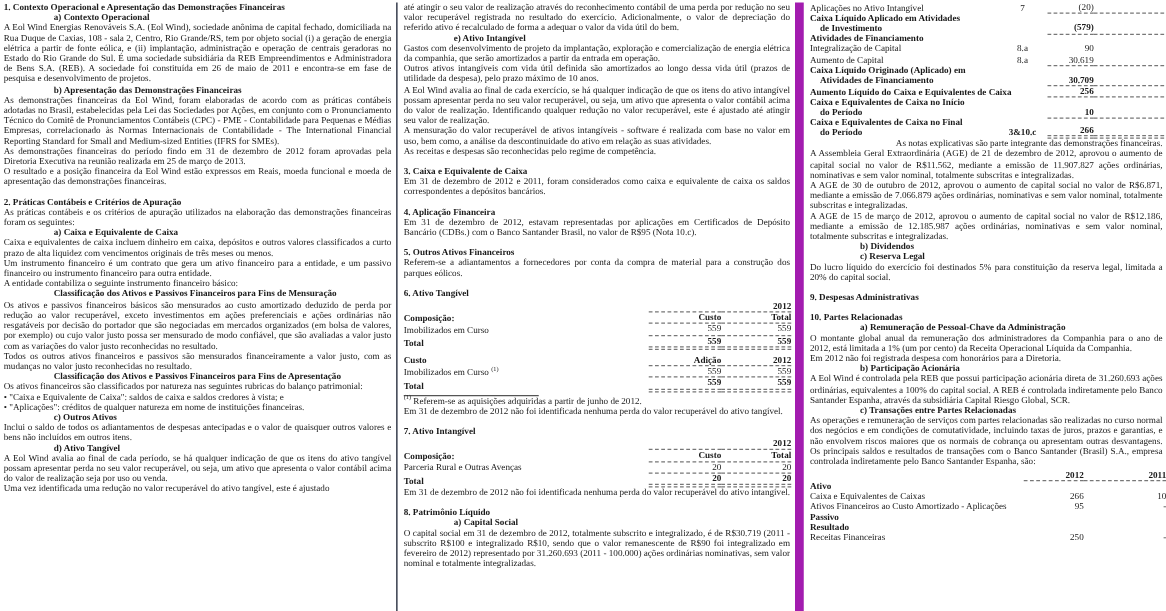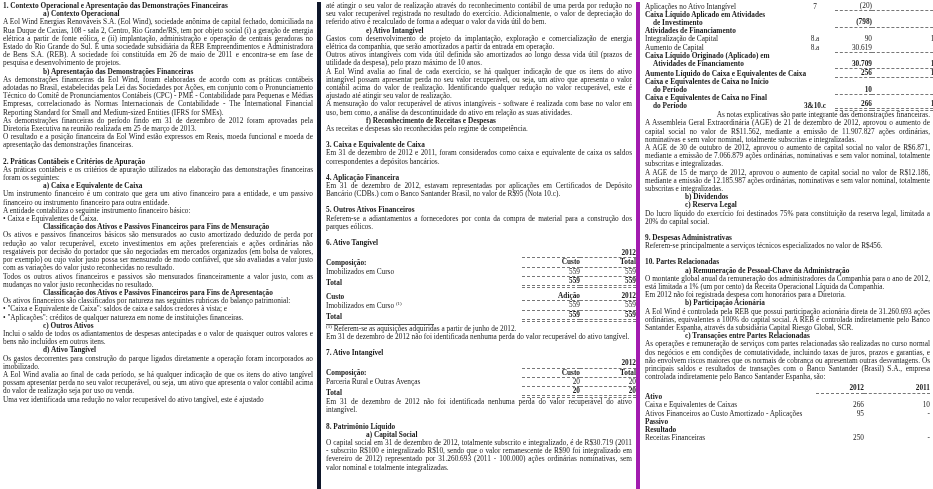--- a/index.html
+++ b/index.html
@@ -3,22 +3,22 @@
 <meta charset="utf-8">
 <style>
   html,body{margin:0;padding:0;background:#fff;width:933px;height:489px;overflow:hidden;}
   .page{
     box-sizing:border-box;width:933px;height:489px;display:flex;
     font-family:Liberation Serif, serif;font-size:7.3px;line-height:8.2px;
     color:#1a1a1a;padding-top:2px;
   }
   .col{box-sizing:border-box;}
   .col-left{width:317px;padding:0 4px 0 3px;}
-  .col-mid{width:319px;border-left:4px solid #0f172a;padding:0 4px 0 5px;}
-  .col-right{width:297px;border-left:4px solid #a21caf;padding:0 3px 0 5px;}
+  .col-mid{width:319px;border-left:1px solid #0f172a;padding:0 4px 0 5px;}
+  .col-right{width:297px;border-left:7px solid #a21caf;padding:0 3px 0 5px;}
   .h{font-weight:bold;margin-top:8px;}
   .h.first{margin-top:0;}
   .sh{font-weight:bold;padding-left:40px;}
   .p{text-align:justify;}
   .ctr{text-align:right;}
   table{border-collapse:collapse;width:100%;table-layout:fixed;}
   td{padding:0;vertical-align:bottom;}
   .num{text-align:right;}
   .b{font-weight:bold;}
   .rul{border-bottom:1px dashed #777;margin-top:32px;}
@@ -54,46 +54,44 @@
     <div class="h first">1. Contexto Operacional e Apresentação das Demonstrações Financeiras</div>
     <div class="sh">a) Contexto Operacional</div>
     <div class="p">A Eol Wind Energias Renováveis S.A. (Eol Wind), sociedade anônima de capital fechado, domiciliada na Rua Duque de Caxias, 108 - sala 2, Centro, Rio Grande/RS, tem por objeto social (i) a geração de energia elétrica a partir de fonte eólica, e (ii) implantação, administração e operação de centrais geradoras no Estado do Rio Grande do Sul. É uma sociedade subsidiária da REB Empreendimentos e Administradora de Bens S.A. (REB). A sociedade foi constituída em 26 de maio de 2011 e encontra-se em fase de pesquisa e desenvolvimento de projetos.</div>
     <div class="sh">b) Apresentação das Demonstrações Financeiras</div>
     <div class="p">As demonstrações financeiras da Eol Wind, foram elaboradas de acordo com as práticas contábeis adotadas no Brasil, estabelecidas pela Lei das Sociedades por Ações, em conjunto com o Pronunciamento Técnico do Comitê de Pronunciamentos Contábeis (CPC) - PME - Contabilidade para Pequenas e Médias Empresas, correlacionado às Normas Internacionais de Contabilidade - The International Financial Reporting Standard for Small and Medium-sized Entities (IFRS for SMEs).</div>
     <div class="p">As demonstrações financeiras do período findo em 31 de dezembro de 2012 foram aprovadas pela Diretoria Executiva na reunião realizada em 25 de março de 2013.</div>
     <div class="p">O resultado e a posição financeira da Eol Wind estão expressos em Reais, moeda funcional e moeda de apresentação das demonstrações financeiras.</div>
     <div class="h">2. Práticas Contábeis e Critérios de Apuração</div>
     <div class="p">As práticas contábeis e os critérios de apuração utilizados na elaboração das demonstrações financeiras foram os seguintes:</div>
     <div class="sh">a) Caixa e Equivalente de Caixa</div>
+    <div class="p">Caixa e equivalentes de caixa incluem dinheiro em caixa, depósitos e outros valores classificados a curto prazo de alta liquidez com vencimentos originais de três meses ou menos.</div>
     <div class="p">Um instrumento financeiro é um contrato que gera um ativo financeiro para a entidade, e um passivo financeiro ou instrumento financeiro para outra entidade.</div>
     <div class="p">A entidade contabiliza o seguinte instrumento financeiro básico:</div>
-    <div class="p">• Caixa e Equivalentes de Caixa.</div>
     <div class="sh">Classificação dos Ativos e Passivos Financeiros para Fins de Mensuração</div>
     <div class="p">Os ativos e passivos financeiros básicos são mensurados ao custo amortizado deduzido de perda por redução ao valor recuperável, exceto investimentos em ações preferenciais e ações ordinárias não resgatáveis por decisão do portador que são negociadas em mercados organizados (em bolsa de valores, por exemplo) ou cujo valor justo possa ser mensurado de modo confiável, que são avaliadas a valor justo com as variações do valor justo reconhecidas no resultado.</div>
     <div class="p">Todos os outros ativos financeiros e passivos são mensurados financeiramente a valor justo, com as mudanças no valor justo reconhecidas no resultado.</div>
     <div class="sh">Classificação dos Ativos e Passivos Financeiros para Fins de Apresentação</div>
     <div class="p">Os ativos financeiros são classificados por natureza nas seguintes rubricas do balanço patrimonial:</div>
     <div class="p">• "Caixa e Equivalente de Caixa": saldos de caixa e saldos credores à vista; e</div>
     <div class="p">• "Aplicações": créditos de qualquer natureza em nome de instituições financeiras.</div>
     <div class="sh">c) Outros Ativos</div>
     <div class="p">Inclui o saldo de todos os adiantamentos de despesas antecipadas e o valor de quaisquer outros valores e bens não incluídos em outros itens.</div>
     <div class="sh">d) Ativo Tangível</div>
-    <div class="p">Os gastos decorrentes para construção do parque ligados diretamente a operação foram incorporados ao imobilizado.</div>
     <div class="p">A Eol Wind avalia ao final de cada período, se há qualquer indicação de que os itens do ativo tangível possam apresentar perda no seu valor recuperável, ou seja, um ativo que apresenta o valor contábil acima do valor de realização seja por uso ou venda.</div>
     <div class="p">Uma vez identificada uma redução no valor recuperável do ativo tangível, este é ajustado</div>
   </div>
 
   <div class="col col-mid">
     <div class="p">até atingir o seu valor de realização através do reconhecimento contábil de uma perda por redução no seu valor recuperável registrada no resultado do exercício. Adicionalmente, o valor de depreciação do referido ativo é recalculado de forma a adequar o valor da vida útil do bem.</div>
     <div class="sh">e) Ativo Intangível</div>
     <div class="p">Gastos com desenvolvimento de projeto da implantação, exploração e comercialização de energia elétrica da companhia, que serão amortizados a partir da entrada em operação.</div>
     <div class="p">Outros ativos intangíveis com vida útil definida são amortizados ao longo dessa vida útil (prazos de utilidade da despesa), pelo prazo máximo de 10 anos.</div>
     <div class="p">A Eol Wind avalia ao final de cada exercício, se há qualquer indicação de que os itens do ativo intangível possam apresentar perda no seu valor recuperável, ou seja, um ativo que apresenta o valor contábil acima do valor de realização. Identificando qualquer redução no valor recuperável, este é ajustado até atingir seu valor de realização.</div>
     <div class="p">A mensuração do valor recuperável de ativos intangíveis - software é realizada com base no valor em uso, bem como, a análise da descontinuidade do ativo em relação as suas atividades.</div>
-    <div class="sh">f) Reconhecimento de Receitas e Despesas</div>
     <div class="p">As receitas e despesas são reconhecidas pelo regime de competência.</div>
     <div class="h">3. Caixa e Equivalente de Caixa</div>
     <div class="p">Em 31 de dezembro de 2012 e 2011, foram considerados como caixa e equivalente de caixa os saldos correspondentes a depósitos bancários.</div>
     <div class="h">4. Aplicação Financeira</div>
     <div class="p">Em 31 de dezembro de 2012, estavam representadas por aplicações em Certificados de Depósito Bancário (CDBs.) com o Banco Santander Brasil, no valor de R$95 (Nota 10.c).</div>
     <div class="h">5. Outros Ativos Financeiros</div>
     <div class="p">Referem-se a adiantamentos a fornecedores por conta da compra de material para a construção dos parques eólicos.</div>
     <div class="h">6. Ativo Tangível</div>
 
     <table class="ftable">
@@ -214,21 +212,21 @@
         <td class="note">7</td>
         <td class="num rul">(20)</td>
         <td class="num rul">-</td>
       </tr>
       <tr class="b">
         <td>
               <div>Caixa Líquido Aplicado em Atividades</div>
               <div class="ind">de Investimento</div>
             </td>
         <td class="note"></td>
-        <td class="num rul">(798)</td>
+        <td class="num rul">(579)</td>
         <td class="num rul">-</td>
       </tr>
       <tr class="b">
         <td>
               <div>Atividades de Financiamento</div>
             </td>
         <td class="note"></td>
         <td class="num"></td>
         <td class="num"></td>
       </tr>
@@ -289,23 +287,22 @@
       </tr>
     </tbody>
       </table>
     <div class="ctr">As notas explicativas são parte integrante das demonstrações financeiras.</div>
 
     <div class="p">A Assembleia Geral Extraordinária (AGE) de 21 de dezembro de 2012, aprovou o aumento de capital social no valor de R$11.562, mediante a emissão de 11.907.827 ações ordinárias, nominativas e sem valor nominal, totalmente subscritas e integralizadas.</div>
     <div class="p">A AGE de 30 de outubro de 2012, aprovou o aumento de capital social no valor de R$6.871, mediante a emissão de 7.066.879 ações ordinárias, nominativas e sem valor nominal, totalmente subscritas e integralizadas.</div>
     <div class="p">A AGE de 15 de março de 2012, aprovou o aumento de capital social no valor de R$12.186, mediante a emissão de 12.185.987 ações ordinárias, nominativas e sem valor nominal, totalmente subscritas e integralizadas.</div>
     <div class="sh">b) Dividendos</div>
     <div class="sh">c) Reserva Legal</div>
-    <div class="p">Do lucro líquido do exercício foi destinados 75% para constituição da reserva legal, limitada a 20% do capital social.</div>
+    <div class="p">Do lucro líquido do exercício foi destinados 5% para constituição da reserva legal, limitada a 20% do capital social.</div>
     <div class="h">9. Despesas Administrativas</div>
-    <div class="p">Referem-se principalmente a serviços técnicos especializados no valor de R$456.</div>
     <div class="h">10. Partes Relacionadas</div>
     <div class="sh">a) Remuneração de Pessoal-Chave da Administração</div>
     <div class="p">O montante global anual da remuneração dos administradores da Companhia para o ano de 2012, está limitada a 1% (um por cento) da Receita Operacional Líquida da Companhia.</div>
     <div class="p">Em 2012 não foi registrada despesa com honorários para a Diretoria.</div>
     <div class="sh">b) Participação Acionária</div>
     <div class="p">A Eol Wind é controlada pela REB que possui participação acionária direta de 31.260.693 ações ordinárias, equivalentes a 100% do capital social. A REB é controlada indiretamente pelo Banco Santander Espanha, através da subsidiária Capital Riesgo Global, SCR.</div>
     <div class="sh">c) Transações entre Partes Relacionadas</div>
     <div class="p">As operações e remuneração de serviços com partes relacionadas são realizadas no curso normal dos negócios e em condições de comutatividade, incluindo taxas de juros, prazos e garantias, e não envolvem riscos maiores que os normais de cobrança ou apresentam outras desvantagens. Os principais saldos e resultados de transações com o Banco Santander (Brasil) S.A., empresa controlada indiretamente pelo Banco Santander Espanha, são:</div>
 
     <table class="rtable">

